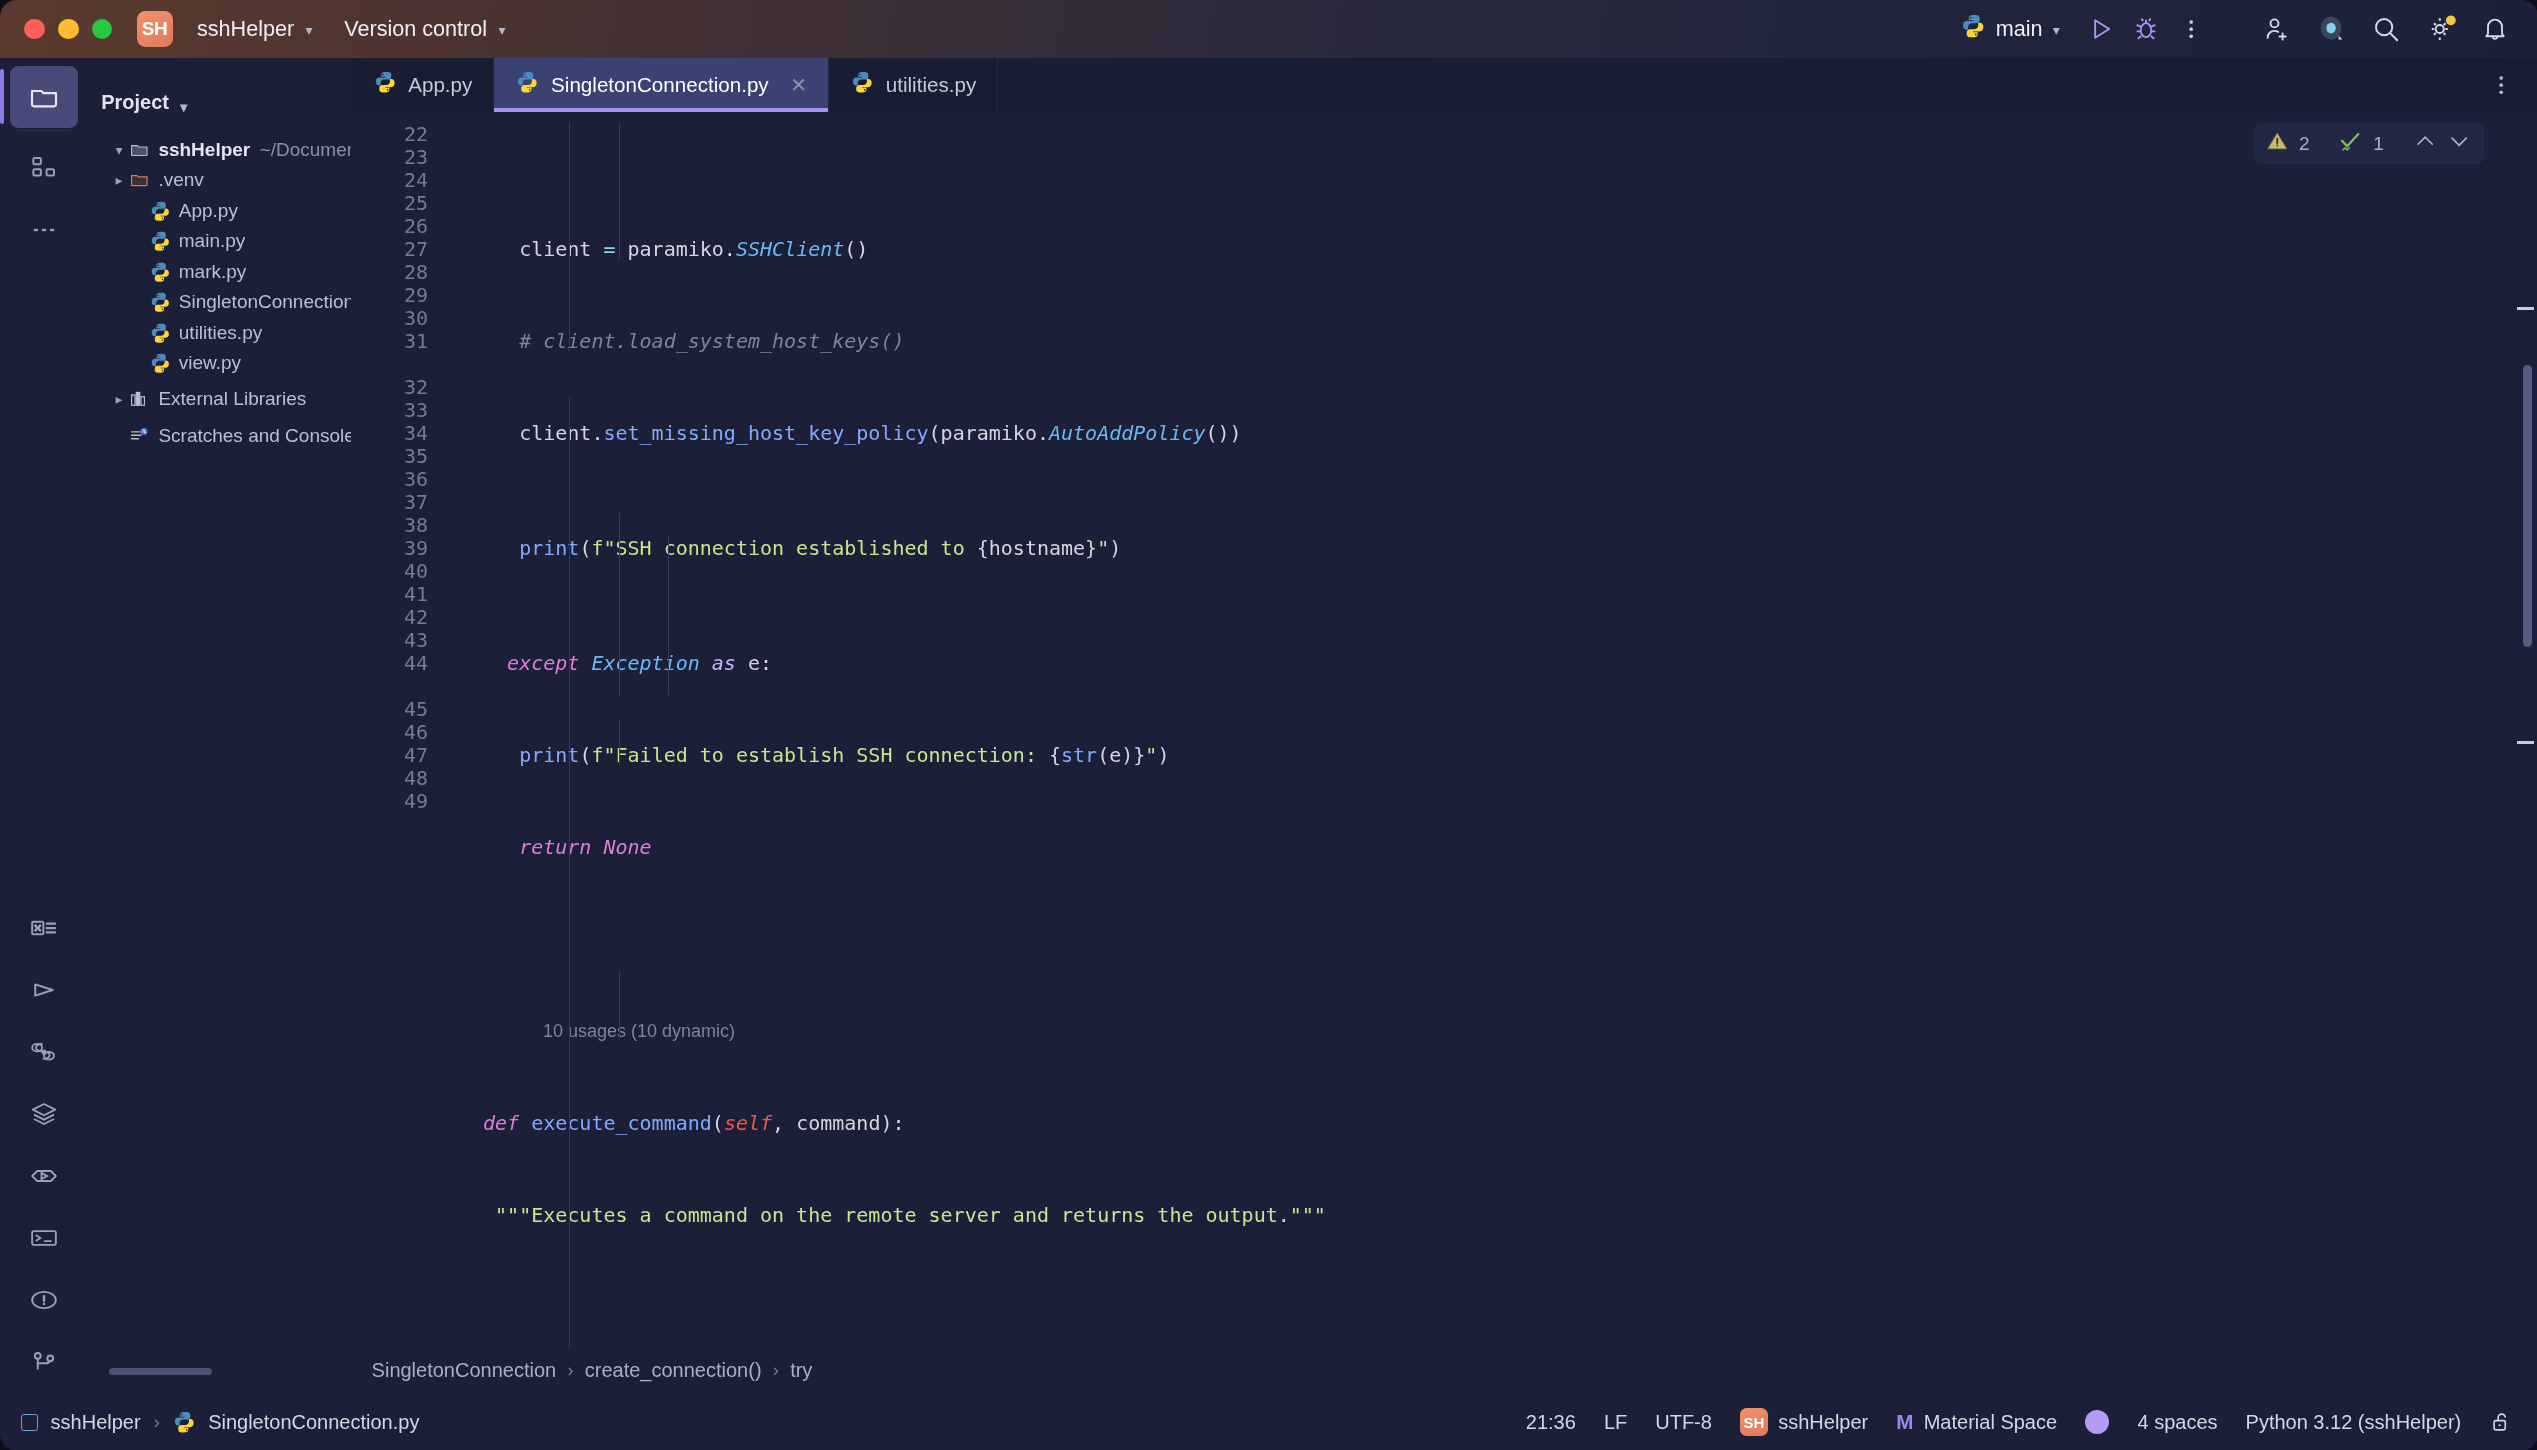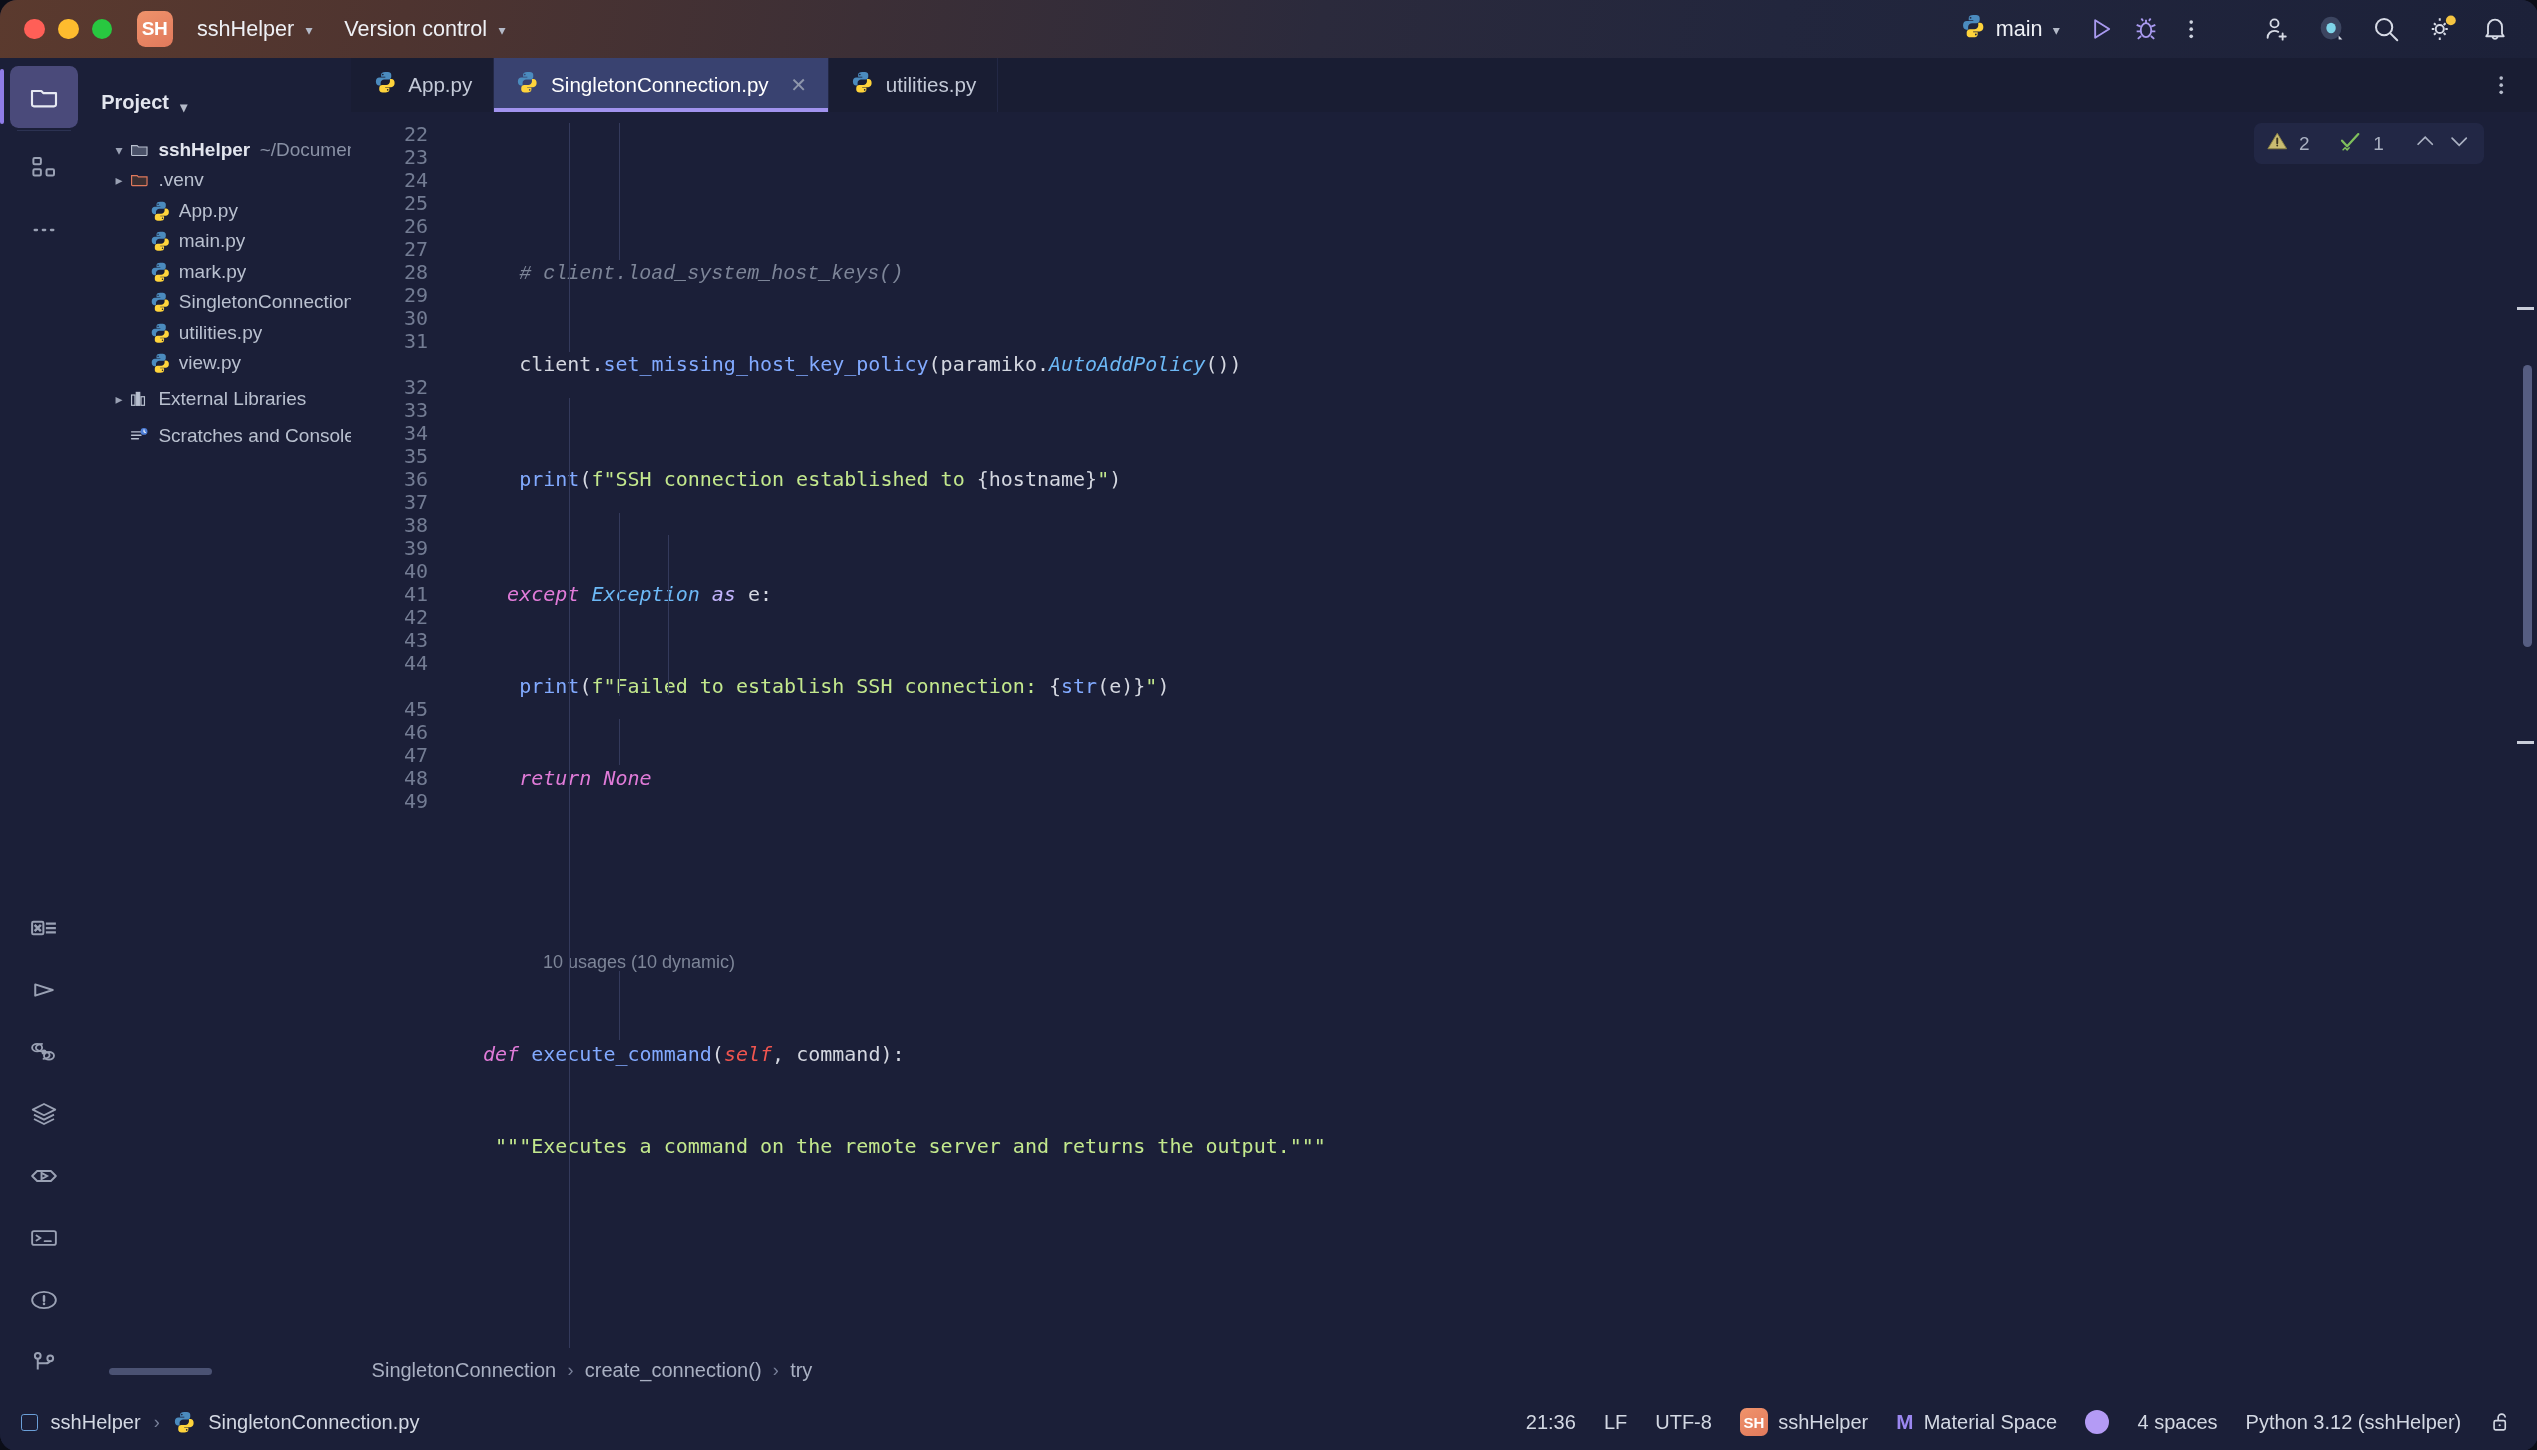--- a/index.html
+++ b/index.html
@@ -148,21 +148,21 @@
   .code .ln{height:23px;padding-left:26px;}
   .code .hint{height:23px;padding-left:98px;color:#7d8598;font-family:"Liberation Sans",sans-serif;font-size:18px;}
 
   
   .kw{color:#e07bd8;font-style:italic;}
   .kw2{color:#c4b5fd;font-style:italic;}
   .fn{color:#82aaff;}
   .mth{color:#82aaff;}
   .cls{color:#6cb8f5;font-style:italic;}
   .str{color:#c3e88d;}
-  .cmt{color:#7d8598;font-style:italic;font-family:Liberation Mono, monospace;}
+  .cmt{color:#7d8598;font-style:italic;}
   .slf{color:#f0554f;font-style:italic;}
   .op{color:#82d8e8;}
   .pl{color:#d4d7e0;}
   .none{color:#e07bd8;font-style:italic;}
   .brace{color:#d4d7e0;}
 
   
   .iguide{position:absolute;top:0;bottom:0;width:0.9px;background:#343a5c;}
 
   
@@ -617,20 +617,21 @@
           <div class="iguide" style="left:174px;top:11.3px;height:137px"></div>
           <div class="iguide" style="left:124px;top:286px;bottom:0"></div>
           <div class="iguide" style="left:174px;top:401px;height:183px"></div>
           <div class="iguide" style="left:223px;top:423px;height:160px"></div>
           <div class="iguide" style="left:174px;top:607px;height:46px"></div>
           <div class="iguide" style="left:174px;top:859px;height:69px"></div>
 
           <div class="code">
             <div style="height:11.3px"></div>
 
+            <div class="ln"><span style="display:inline-block;width:4ch"></span><span class="pl">client </span><span class="op">=</span><span class="pl"> paramiko.</span><span class="cls">SSHClient</span><span class="brace">()</span></div>
 
             <div class="ln"><span style="display:inline-block;width:4ch"></span><span class="cmt"># client.load_system_host_keys()</span></div>
 
             <div class="ln"><span style="display:inline-block;width:4ch"></span><span class="pl">client.</span><span class="mth">set_missing_host_key_policy</span><span class="brace">(</span><span class="pl">paramiko.</span><span class="cls">AutoAddPolicy</span><span class="brace">())</span></div>
 
 
             <div class="ln"><span style="display:inline-block;width:4ch"></span><span class="fn">print</span><span class="brace">(</span><span class="str">f"SSH connection established to </span><span class="pl">{hostname}</span><span class="str">"</span><span class="brace">)</span></div>
 
 
             <div class="ln"><span style="display:inline-block;width:3ch"></span><span class="kw">except </span><span class="cls">Exception </span><span class="kw2">as</span><span class="pl"> e:</span></div>

